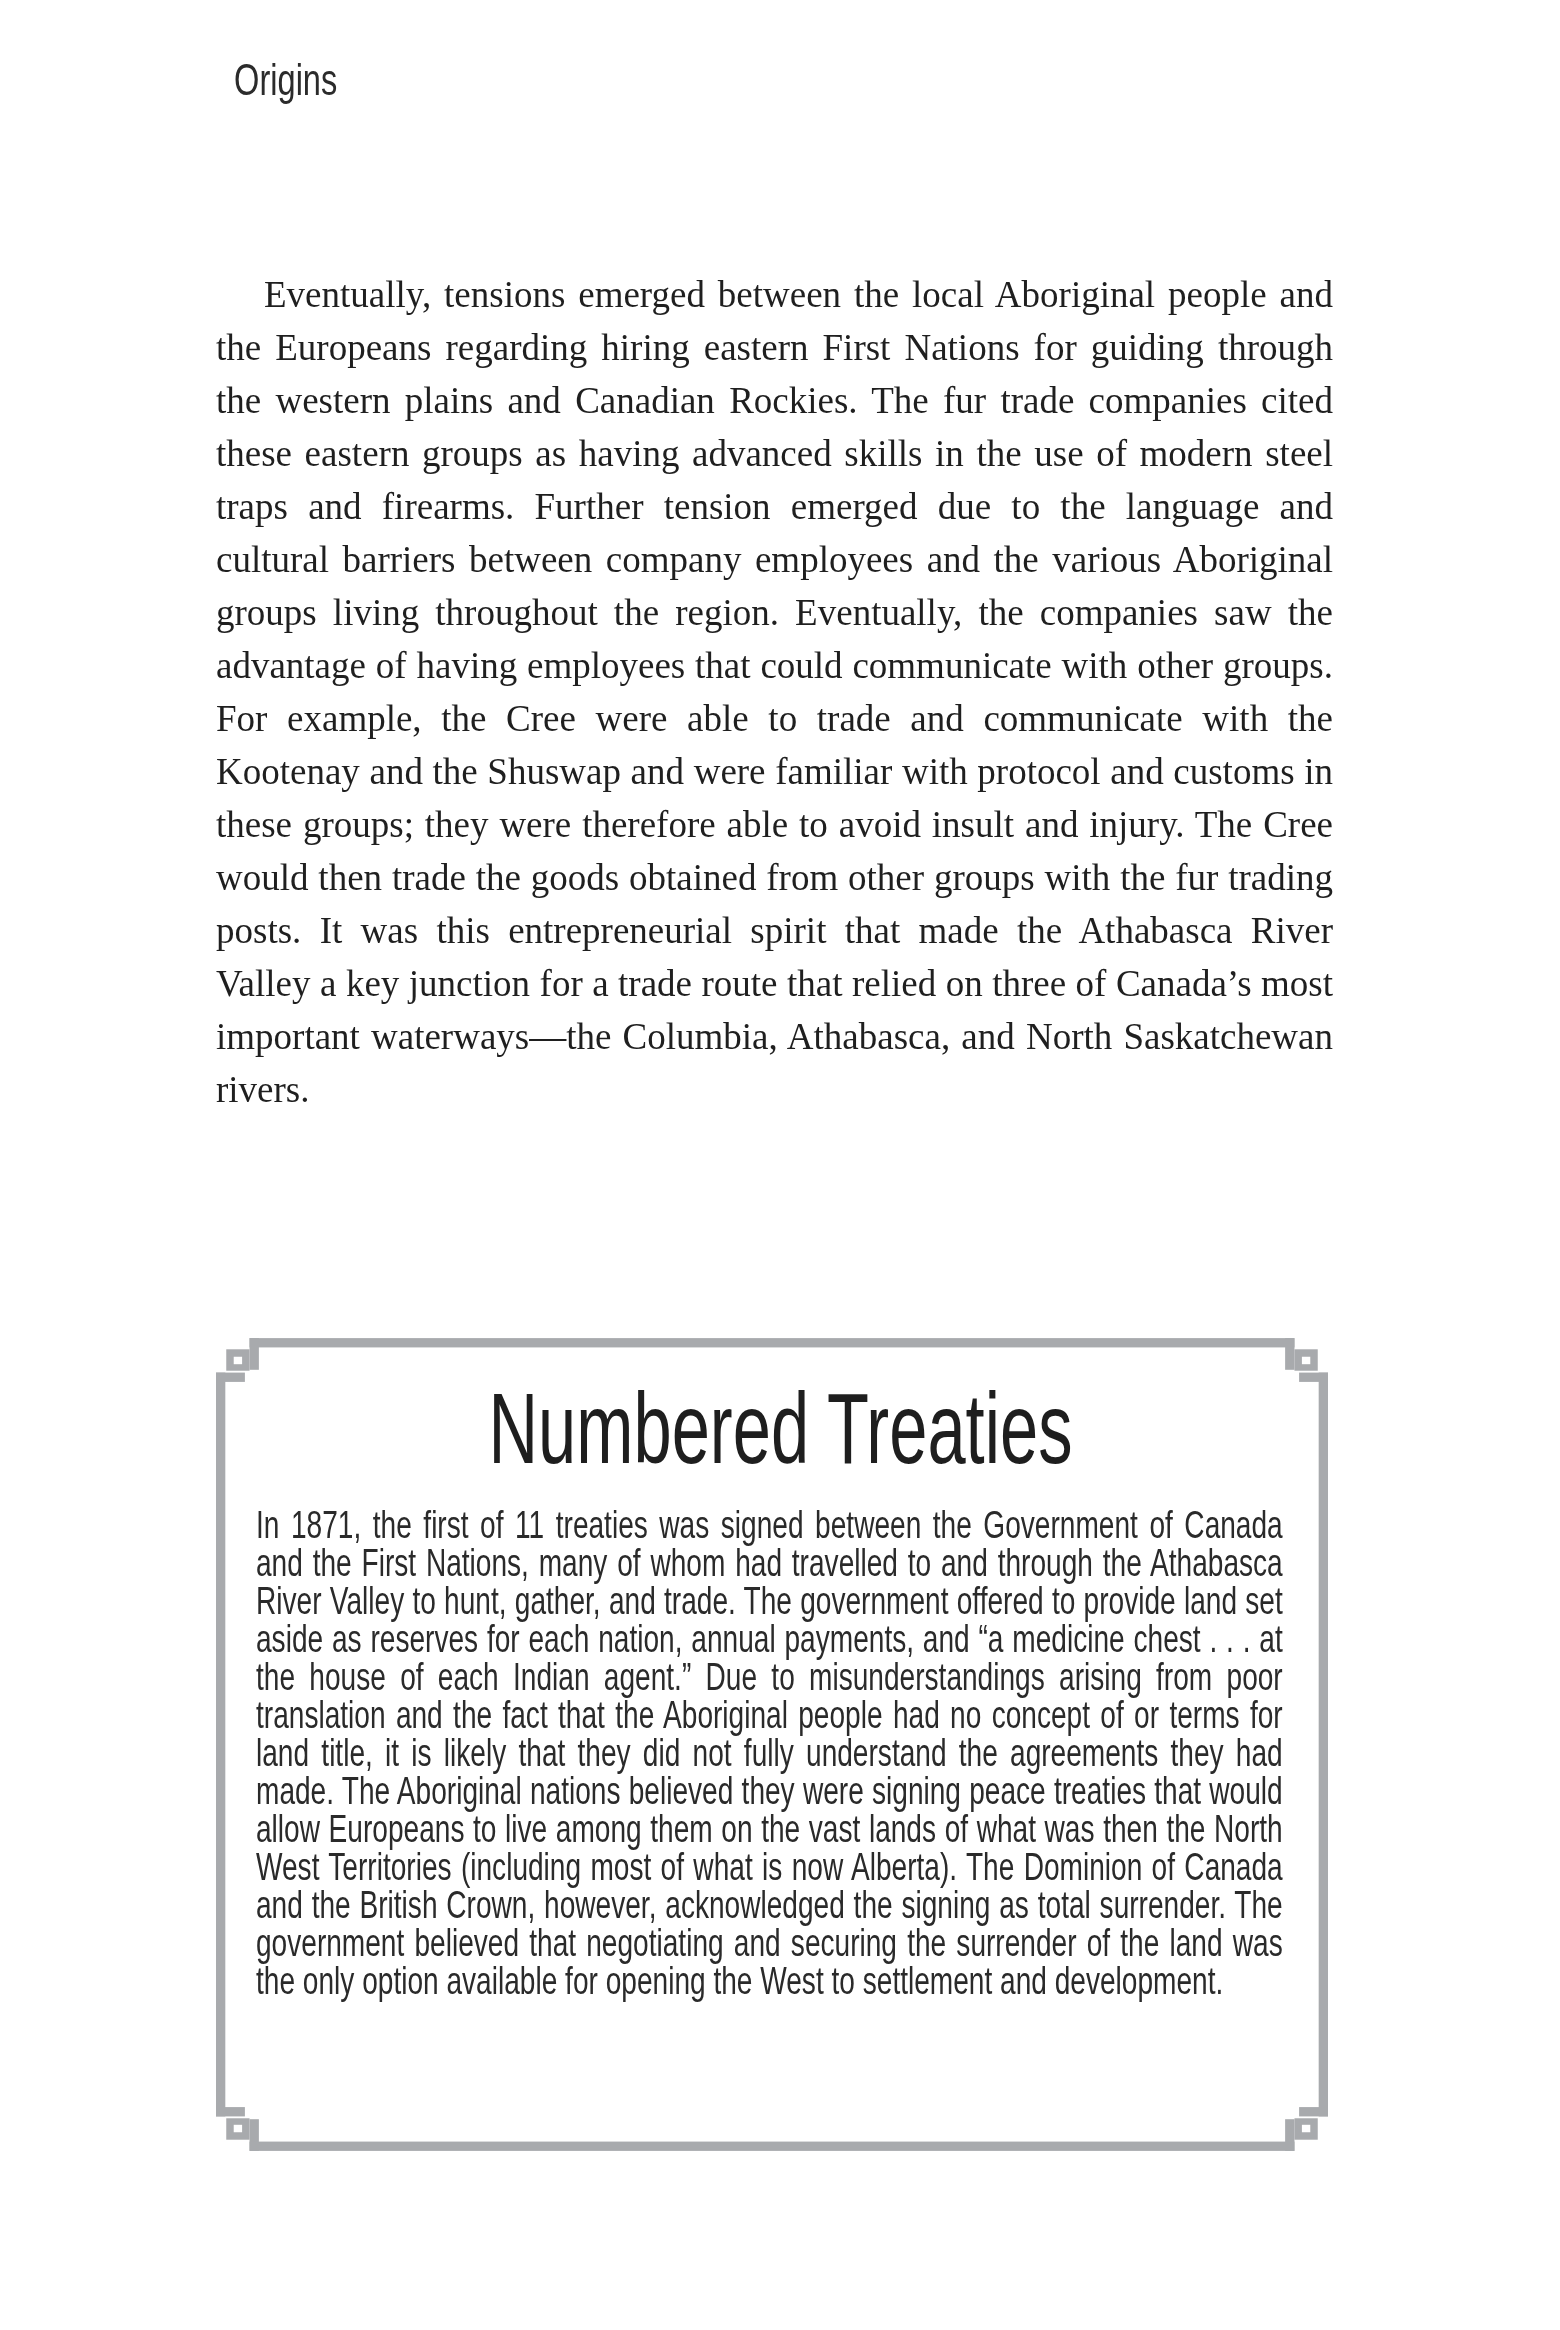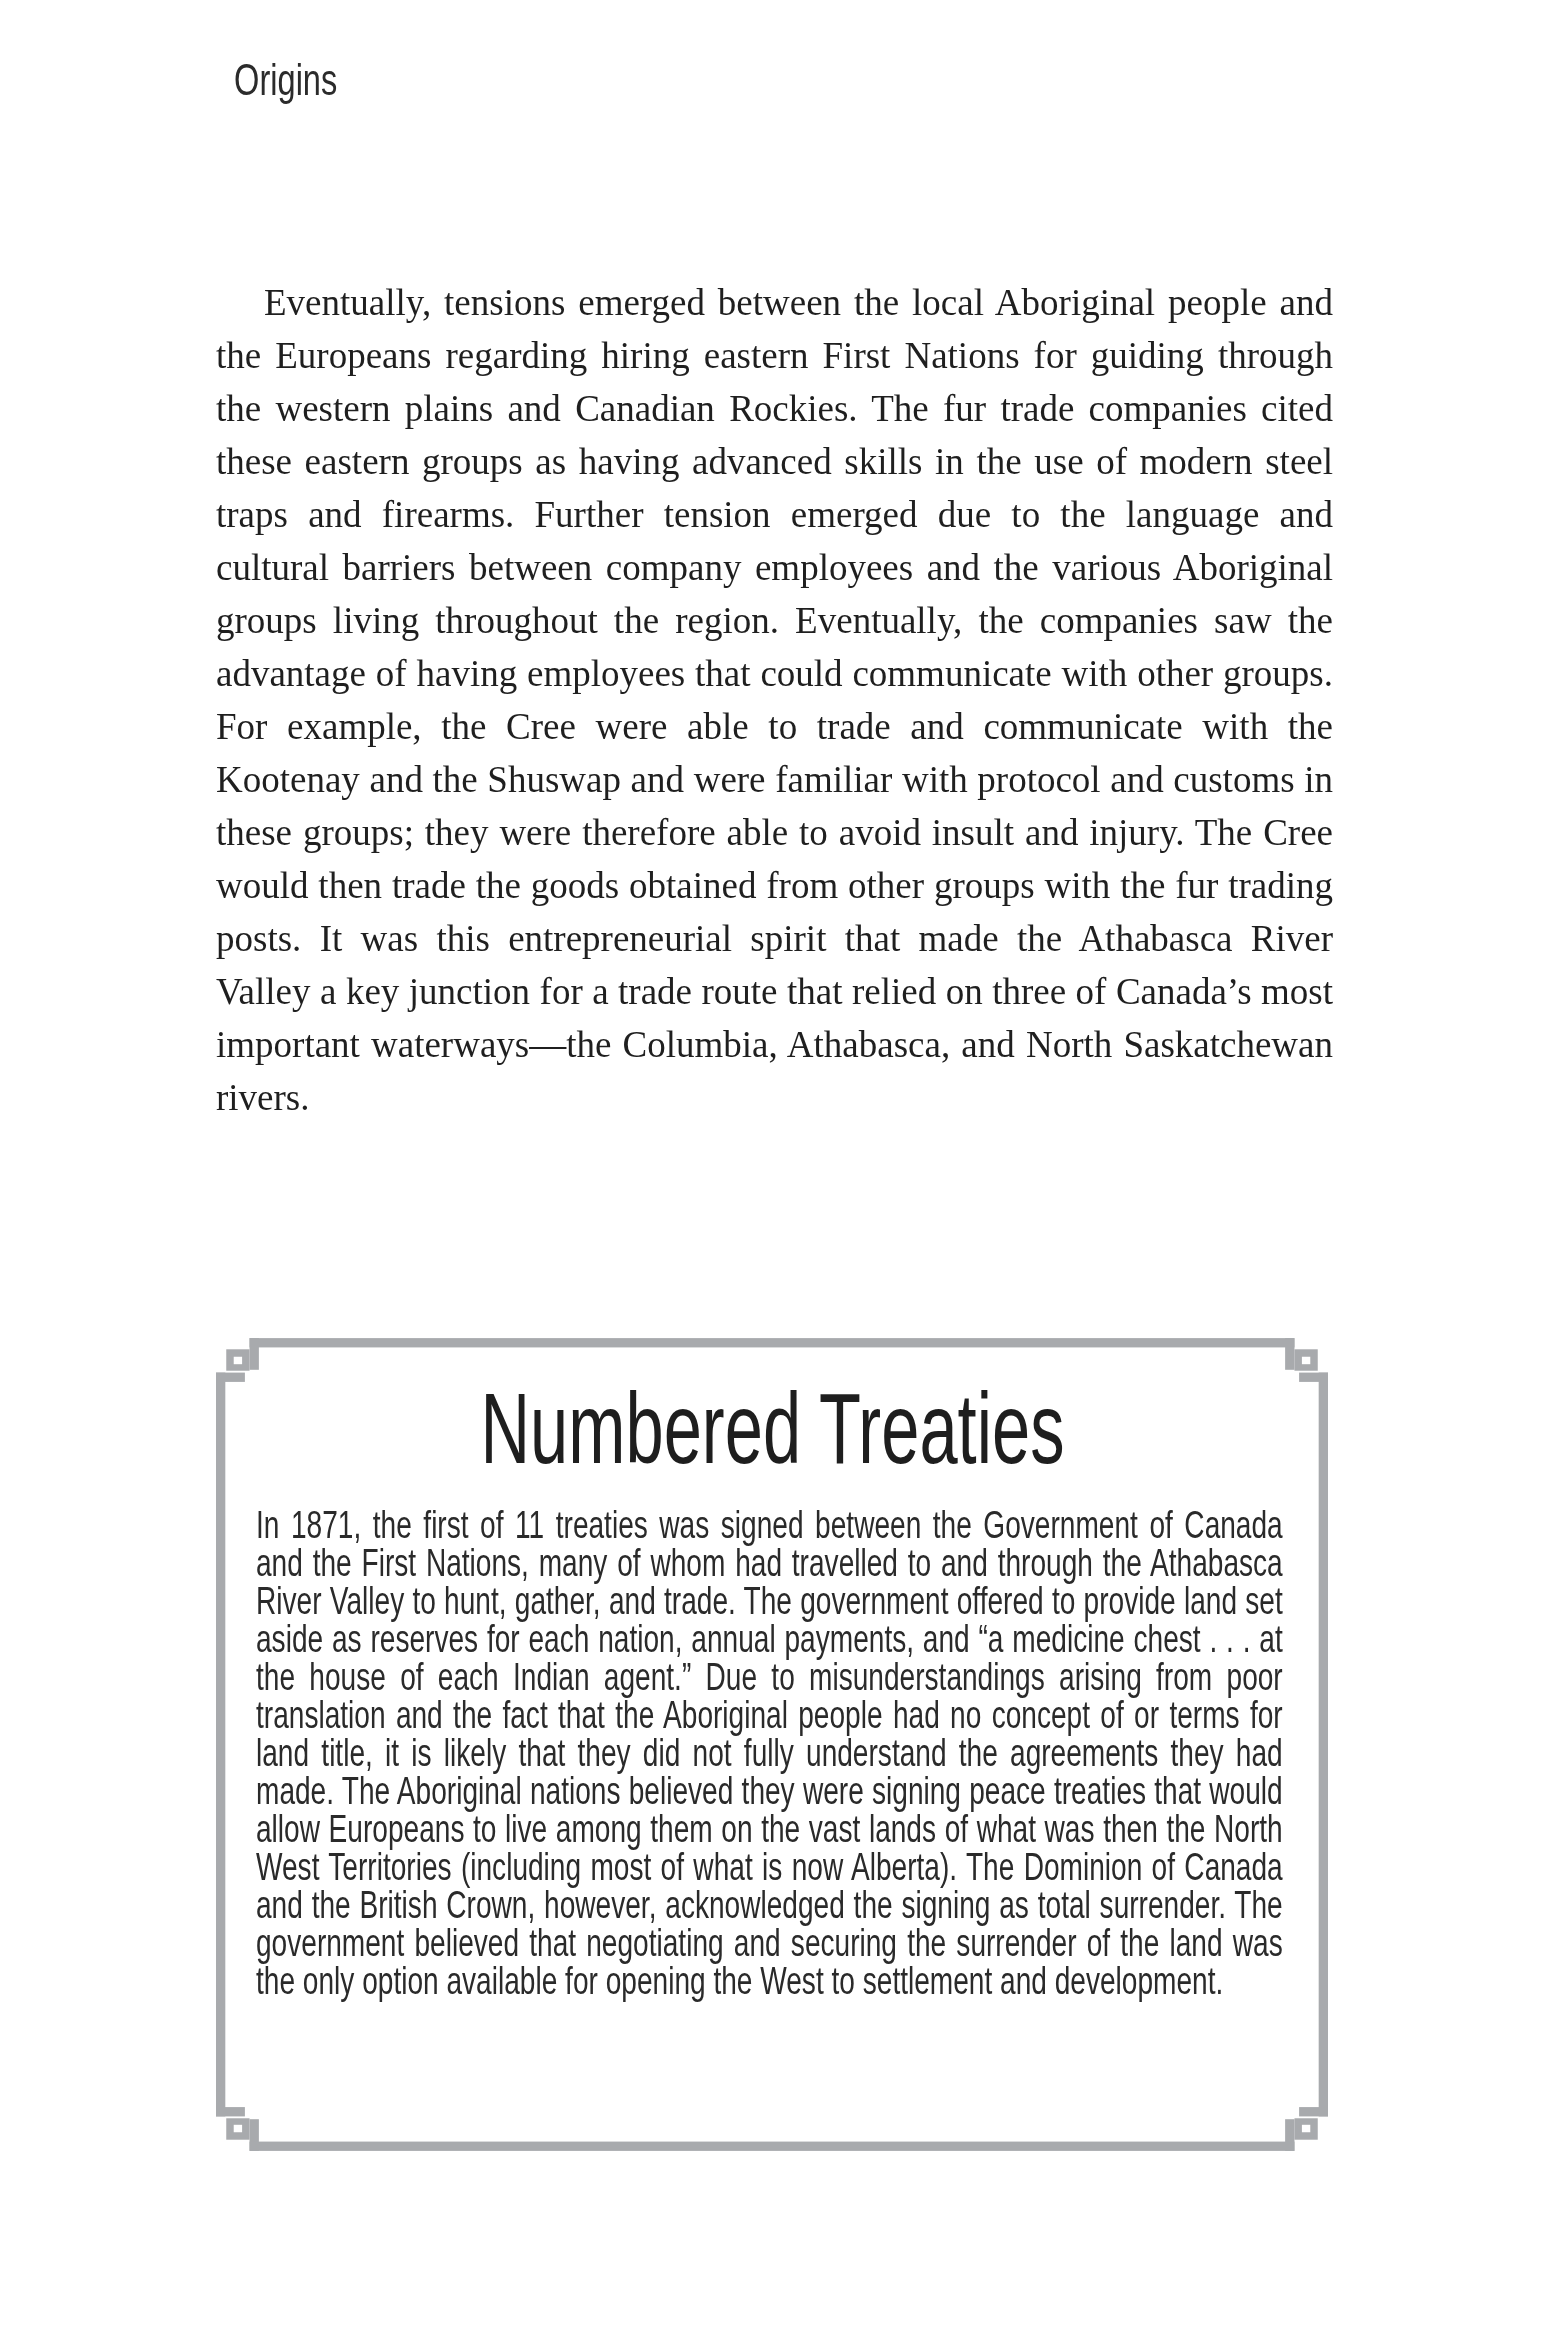--- a/index.html
+++ b/index.html
@@ -23,29 +23,29 @@
   .running-head .condensed{
     display:inline-block;
     font-family:"Liberation Sans",sans-serif;
     font-size:44px;line-height:1.1;
     color:#2b2b2b;
     transform:scaleX(0.74);transform-origin:center top;
     white-space:nowrap;
   }
   
   .body-text{
-    position:absolute;left:216px;top:276px;width:1117px;
+    position:absolute;left:216px;top:268px;width:1117px;
     font-family:"Liberation Serif",serif;
     font-size:37px;line-height:53px;
     text-align:justify;text-indent:48px;
     color:var(--text-black);
   }
   
   .treaty-box{
-    position:absolute;left:216px;top:1338px;width:1112px;height:813px;
+    position:absolute;left:216px;top:1338px;width:1112px;height:813px;padding-left:16px;
   }
   .treaty-box .frame{
     position:absolute;left:0;top:0;
     color:var(--frame-gray);
   }
   .box-title{
     position:absolute;left:0;top:34px;width:100%;
     text-align:center;
   }
   .box-title .condensed{

